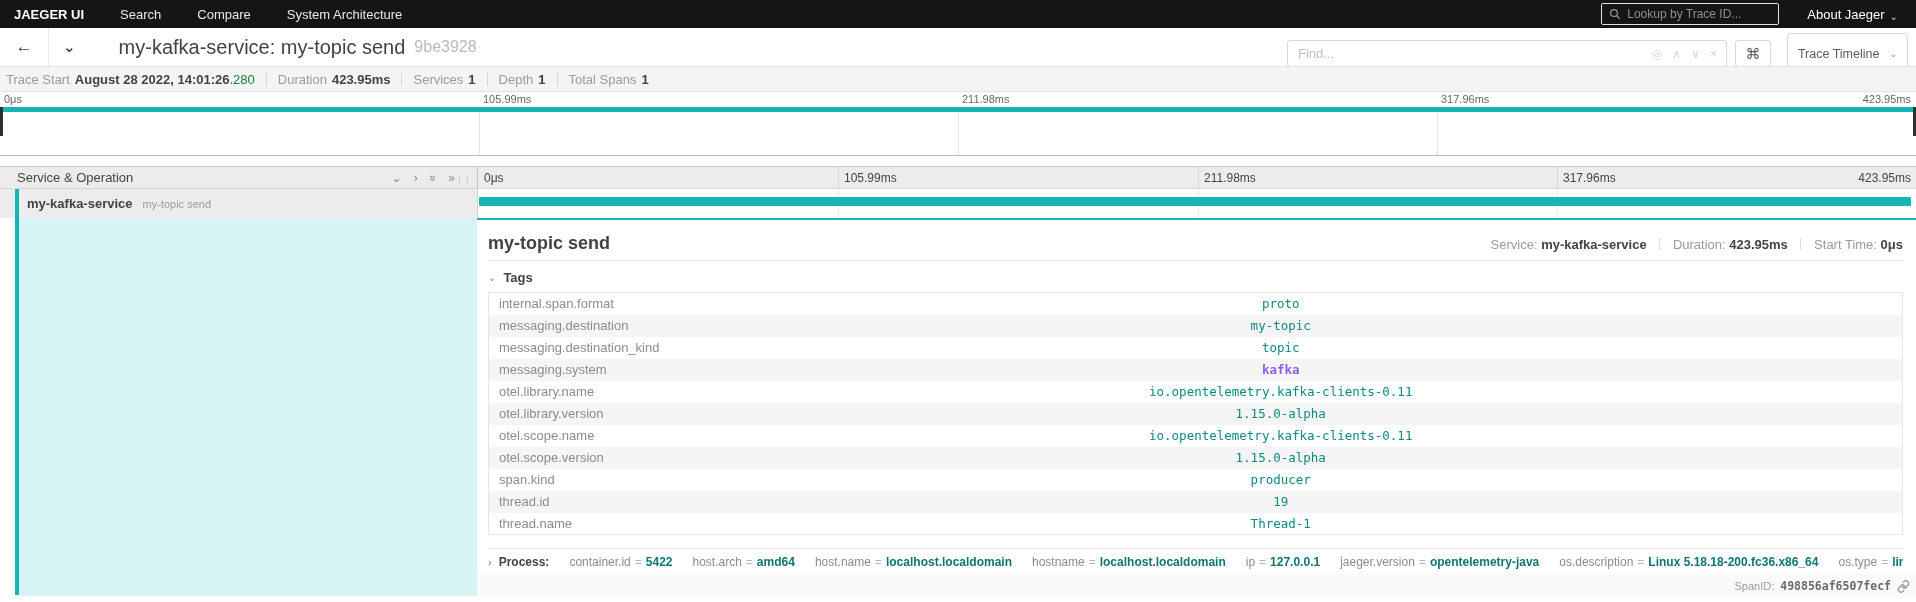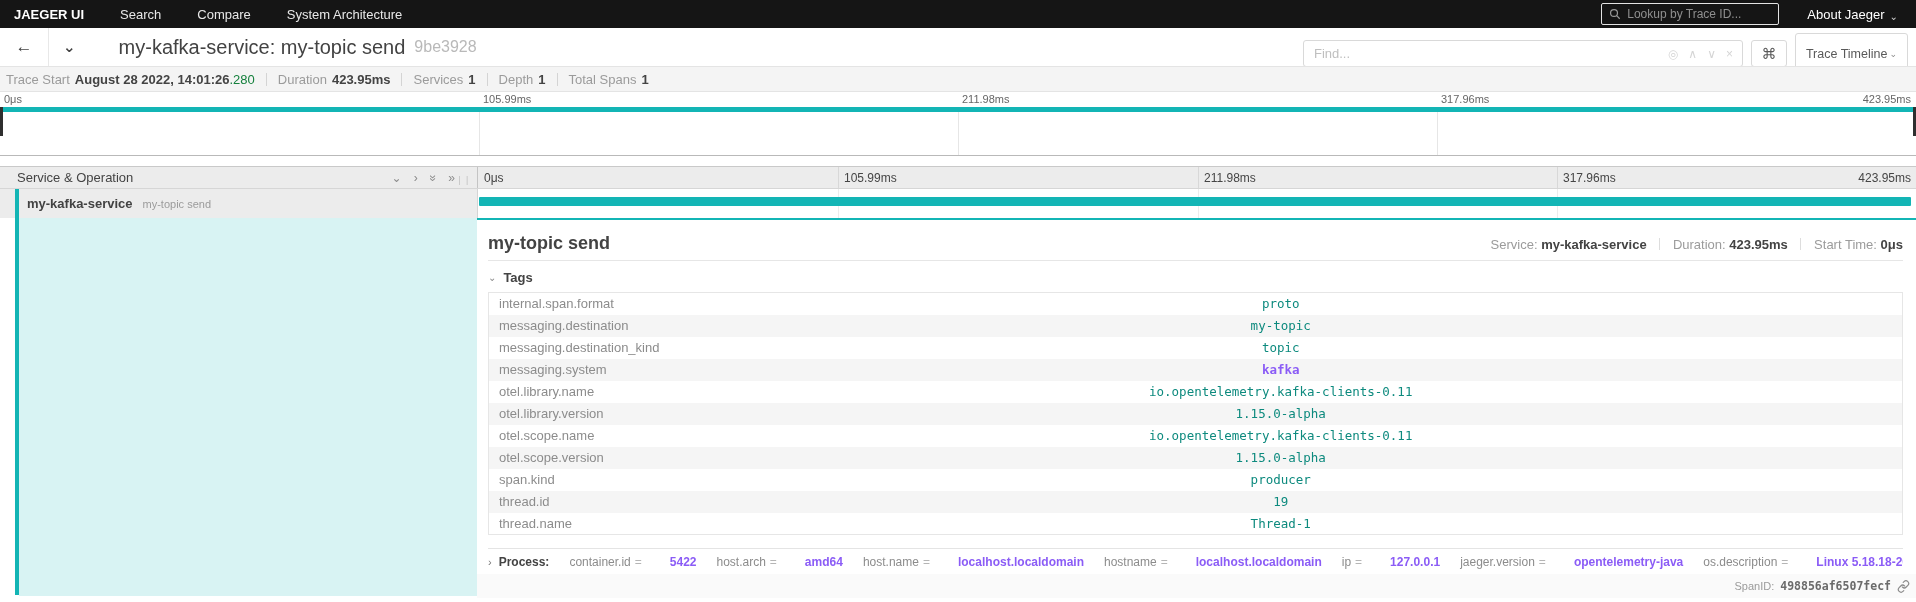--- a/index.html
+++ b/index.html
@@ -25,21 +25,21 @@
   .title-chev { font-size:15px; color:#434343; margin:0 6px 0 14px; cursor:pointer; font-weight:700; }
   .trace-title { font-size:20px; color:#434343;margin-left:37px; }
   .trace-id { font-size:16px; color:#b9b9b9; margin-left:9px; }
   .th-right { position:absolute; right:8px; top:5px; display:flex; align-items:center; gap:8px; }
   .find-box { display:flex; align-items:center; width:440px; height:27px; border:1px solid #d9d9d9; border-radius:3px; background:#fff; }
   .find-box input { border:none; outline:none; flex:1; font-size:13px; color:#595959; padding:0 10px; font-family:inherit; }
   .find-box input::placeholder { color:#bfbfbf; }
   .find-icons { display:flex; align-items:center; gap:10px; padding-right:9px; color:#d5d5d5; font-size:12px; }
   .find-icons span { cursor:pointer; }
   .kbd-btn { width:36px; height:27px; border:1px solid #d9d9d9; border-radius:3px; background:#fff; display:flex; align-items:center; justify-content:center; font-size:15px; color:#595959; cursor:pointer; }
-  .view-btn { height:41px; border:1px solid #d9d9d9; border-radius:3px; background:#fff; display:flex; align-items:center; gap:2px; padding:0 10px; font-size:12.5px; color:#595959; cursor:pointer; }
+  .view-btn { height:41px; border:1px solid #d9d9d9; border-radius:3px; background:#fff; display:flex; align-items:center; gap:10px; padding:0 10px; font-size:12.5px; color:#595959; cursor:pointer;margin-left:8px; }
   .view-btn .chev { font-size:9px; color:#8c8c8c; }
 
   
   .summary { position:absolute; left:0; top:66px; width:1916px; height:26px; background:#f4f4f4; border-top:1px solid #e4e4e4; border-bottom:1px solid #e4e4e4; display:flex; align-items:center; padding-left:6px; font-size:13px; white-space:nowrap; }
   .summary .lbl { color:#9b9b9b; margin-right:5px; }
   .summary .val { color:#434343; font-weight:700; }
   .summary .dim { color:#15803d; }
   .summary .sep { display:inline-block; width:1px; height:13px; background:#d4d4d4; margin:0 11px; }
 
   
@@ -90,21 +90,21 @@
   .tags-table { margin-top:7px; border:1px solid #e6e6e6; width:100%; border-collapse:collapse; }
   .tags-table tr:nth-child(even) { background:#f5f5f5; }
   .tags-table td { height:22px; padding:0; vertical-align:middle; }
   .tags-table td.k { width:150px; padding-left:10px; font-size:13px; color:#8c8c8c; }
   .tags-table td.v { font-family:"DejaVu Sans Mono","Liberation Mono",monospace; font-size:12.5px;text-align:center; }
   .process-row { position:absolute; left:11px; right:13px; bottom:0; height:26px; border-top:1px solid #e4e4e4; display:flex; align-items:center; font-size:12px; white-space:nowrap; overflow:hidden; }
   .process-row .pchev { color:#777; font-size:11px; margin-right:7px; cursor:pointer; }
   .process-row .plabel { font-weight:700; color:#434343; margin-right:20px; }
   .pitem .pk { color:#8c8c8c; }
   .pitem .peq { color:#b5b5b5; margin:0 4px; }
-  .pitem .pv { color:#8b5cf6; font-weight:600;margin-left:24px; }
+  .pitem .pv { color:#0f766e; font-weight:600; }
   .psep { display:inline-block; width:1px; height:13px; background:#ddd; margin:0 10px; vertical-align:-2px; }
 
   
   .spanid-strip { position:absolute; left:477px; top:574px; width:1439px; height:24px; background:#fafafa; display:flex; align-items:center; justify-content:flex-end; gap:6px; padding-right:6px; }
   .spanid-strip .lbl { font-size:11px; color:#9b9b9b; }
   .spanid-strip .val { font-size:11.5px; font-weight:700; color:#6b6b6b; font-family:"DejaVu Sans Mono","Liberation Mono",monospace; }
   .link-icon { width:13px; height:13px; color:#8c8c8c; cursor:pointer; }
 </style>
 </head>
 <body>

